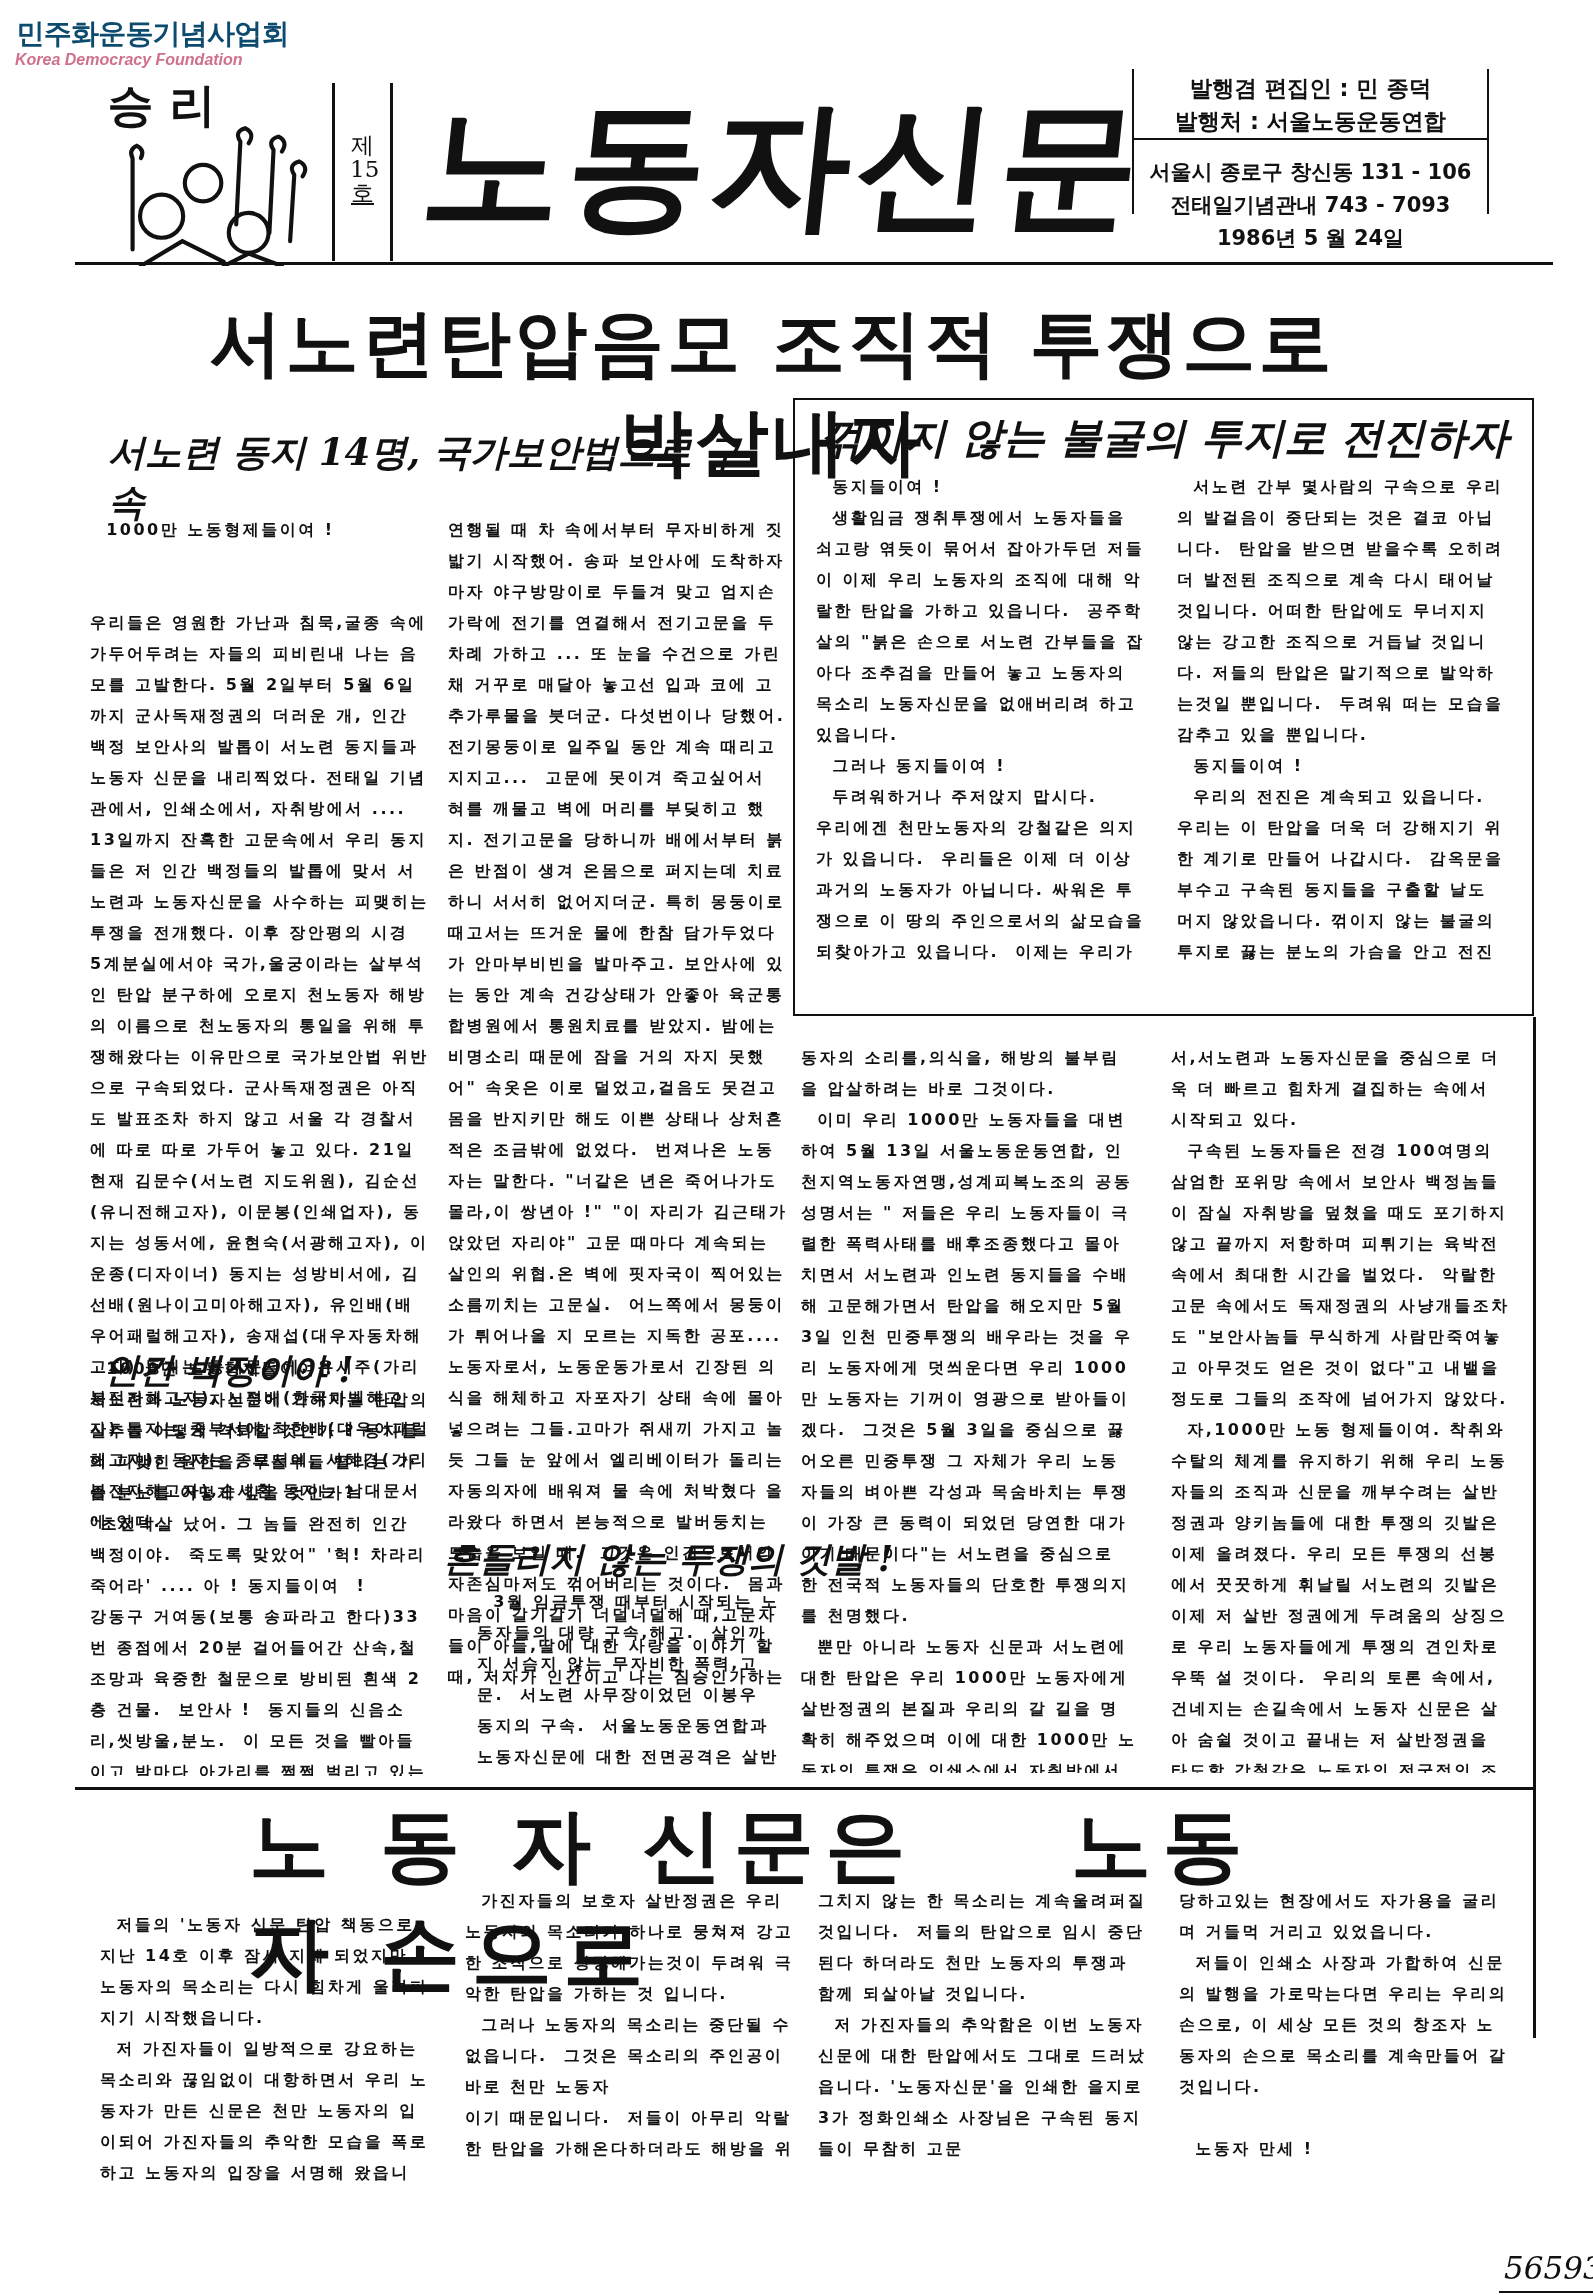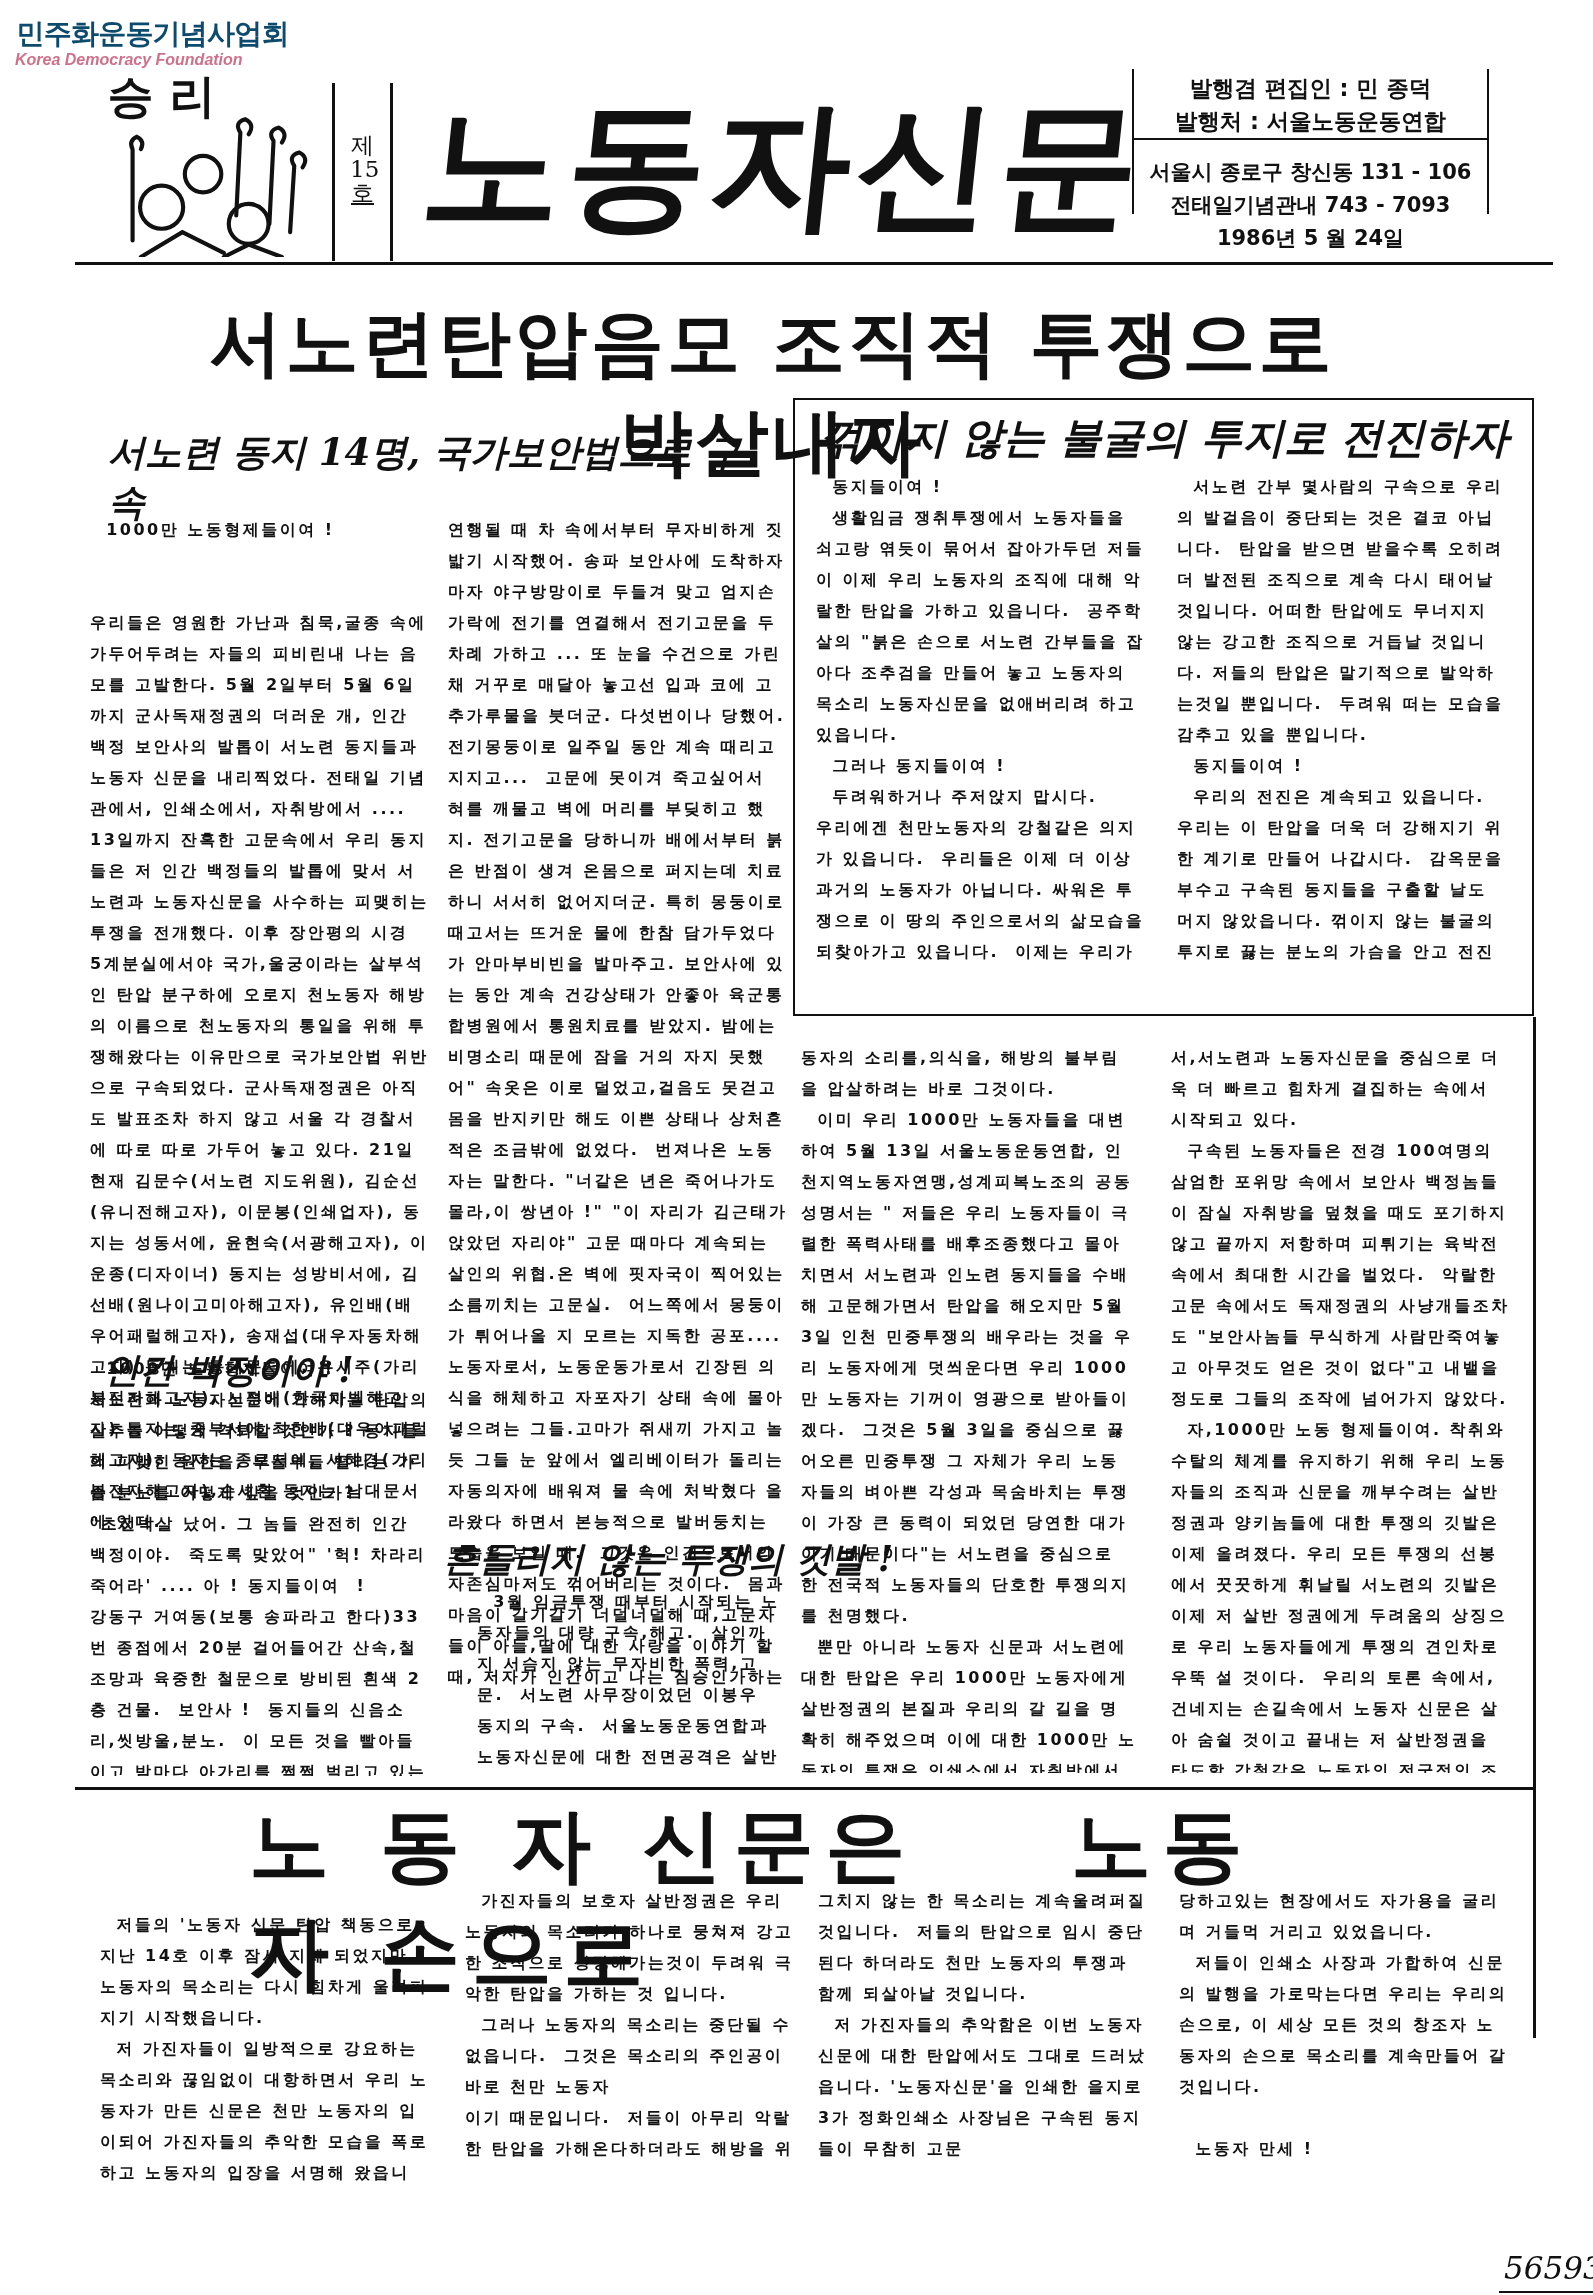--- a/index.html
+++ b/index.html
@@ -3,21 +3,21 @@
 <meta charset="utf-8">
 <style>
   html, body { margin:0; padding:0; background:#ffffff; }
   body { width:1594px; height:2295px; position:relative; overflow:hidden;
          font-family:"DejaVu Sans", sans-serif; color:#111; }
   .abs { position:absolute; }
   .wm-ko { left:16.6px; top:15px; font-size:28px; color:#0c4a6e; letter-spacing:-0.8px; font-weight:bold; }
   .wm-en { left:15px; top:51px; font-size:16px; color:#d0708a; font-weight:bold; font-family:"Liberation Sans", sans-serif; font-style:italic; }
   .hline { background:#111; height:2.5px; }
   .vline { background:#111; width:2.5px; }
-  .logo { left:91px; top:66px; width:241px; height:183px; }
+  .logo { left:91px; top:75px; width:241px; height:183px; }
   .logo-text { font-size:46px; font-weight:bold; font-family:"DejaVu Serif", serif; }
   .issue { left:350px; top:133px; width:25px; text-align:center; font-size:23px; line-height:1.05; font-family:"DejaVu Serif", serif; }
   .masthead { left:423px; top:79px; width:722px; height:174px; display:flex; align-items:center; justify-content:center;
               font-size:139px; font-weight:900; letter-spacing:5px; font-family:"DejaVu Serif", serif; transform:skewX(-6deg); }
   .pubbox { left:1132px; top:69px; width:353px; height:145px; border-left:2.5px solid #111; border-right:2.5px solid #111; }
   .pub-top { font-size:22.4px; font-weight:bold; text-align:center; line-height:33px; padding-top:3.3px; }
   .pub-bot { border-top:2.5px solid #111; font-size:21px; font-weight:bold; text-align:center; line-height:33px; padding-top:16px; }
   .headline { left:166px; top:295px; width:1212px; text-align:center; font-size:73px; font-weight:900; letter-spacing:3.3px; font-family:"DejaVu Serif", serif; }
   .sub1 { left:108px; top:428px; width:664px; font-size:37px; font-weight:bold; font-family:"DejaVu Serif", serif; font-style:italic; }
   .box { left:793px; top:398px; width:741px; height:618px; border:2.5px solid #111; box-sizing:border-box; }

